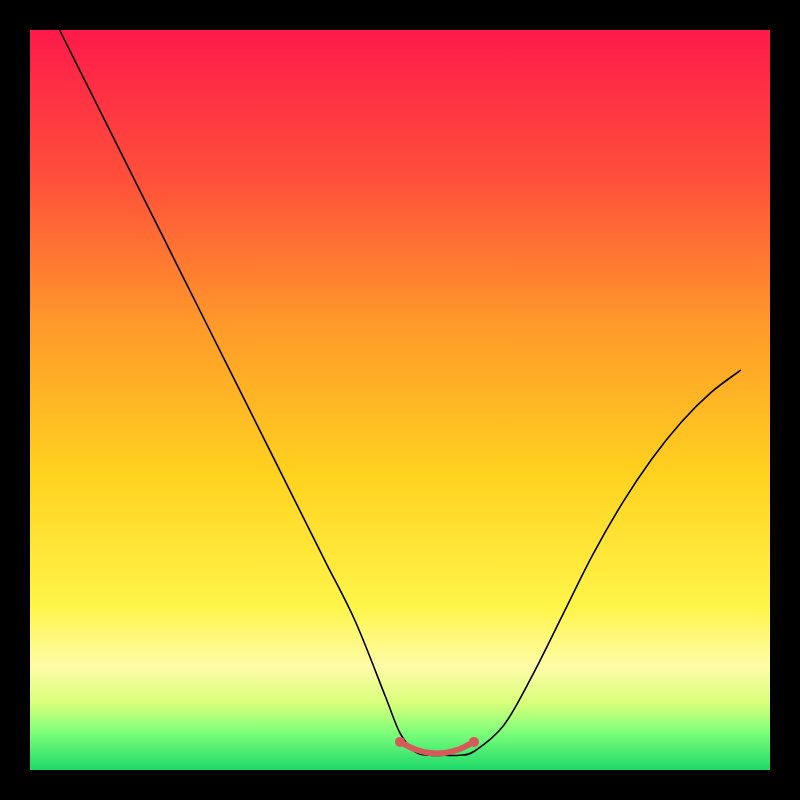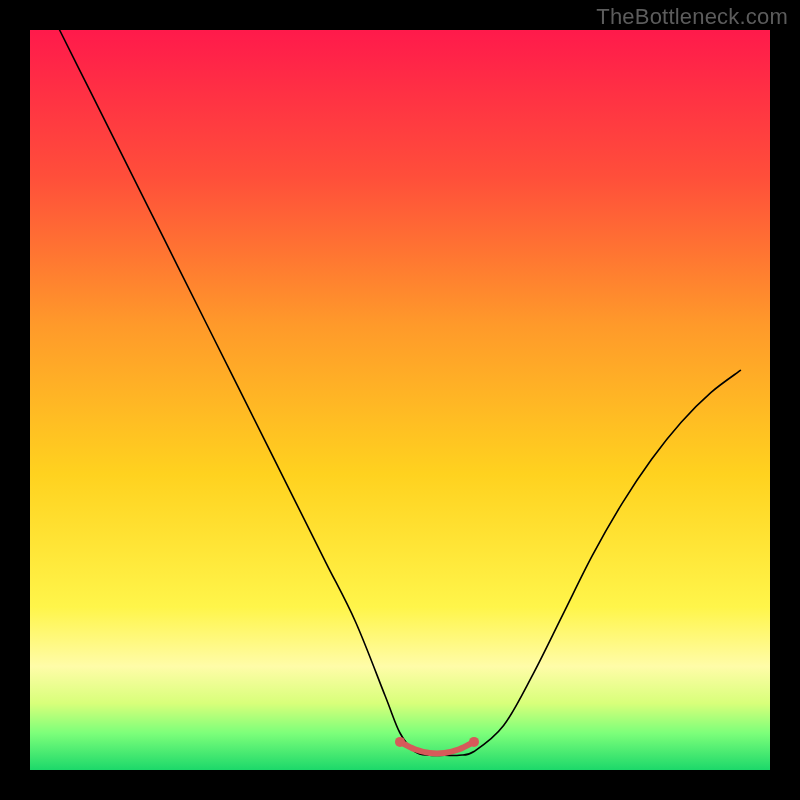--- a/index.html
+++ b/index.html
@@ -30,21 +30,20 @@
   svg {
     position: absolute;
     top: 0;
     left: 0;
   }
 </style>
 </head>
 <body>
 
 <div class="frame">
-  <div class="watermark">TheBottleneck.com</div>
 
   <svg id="chart-svg" width="800" height="800" viewBox="0 0 800 800">
     <defs>
       <linearGradient id="bg-grad" x1="0" y1="0" x2="0" y2="1">
           <stop offset="0%" stop-color="#ff1a4b"></stop>
           <stop offset="20%" stop-color="#ff4f3a"></stop>
           <stop offset="40%" stop-color="#ff9a2a"></stop>
           <stop offset="60%" stop-color="#ffd21f"></stop>
           <stop offset="78%" stop-color="#fff54a"></stop>
           <stop offset="86%" stop-color="#fffca8"></stop>

